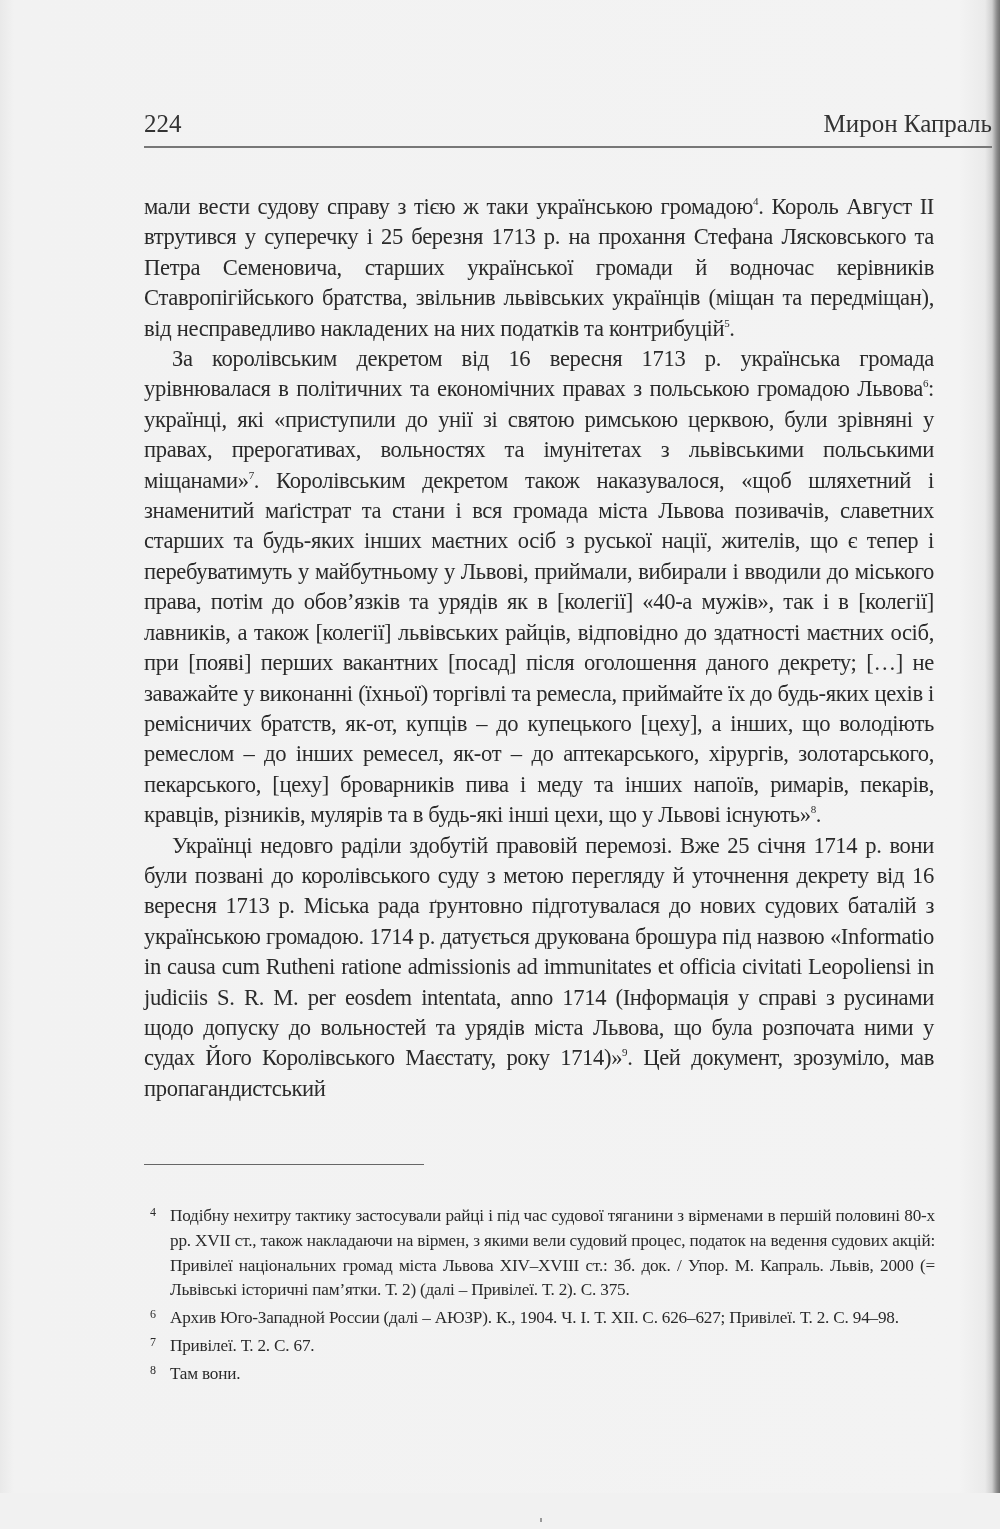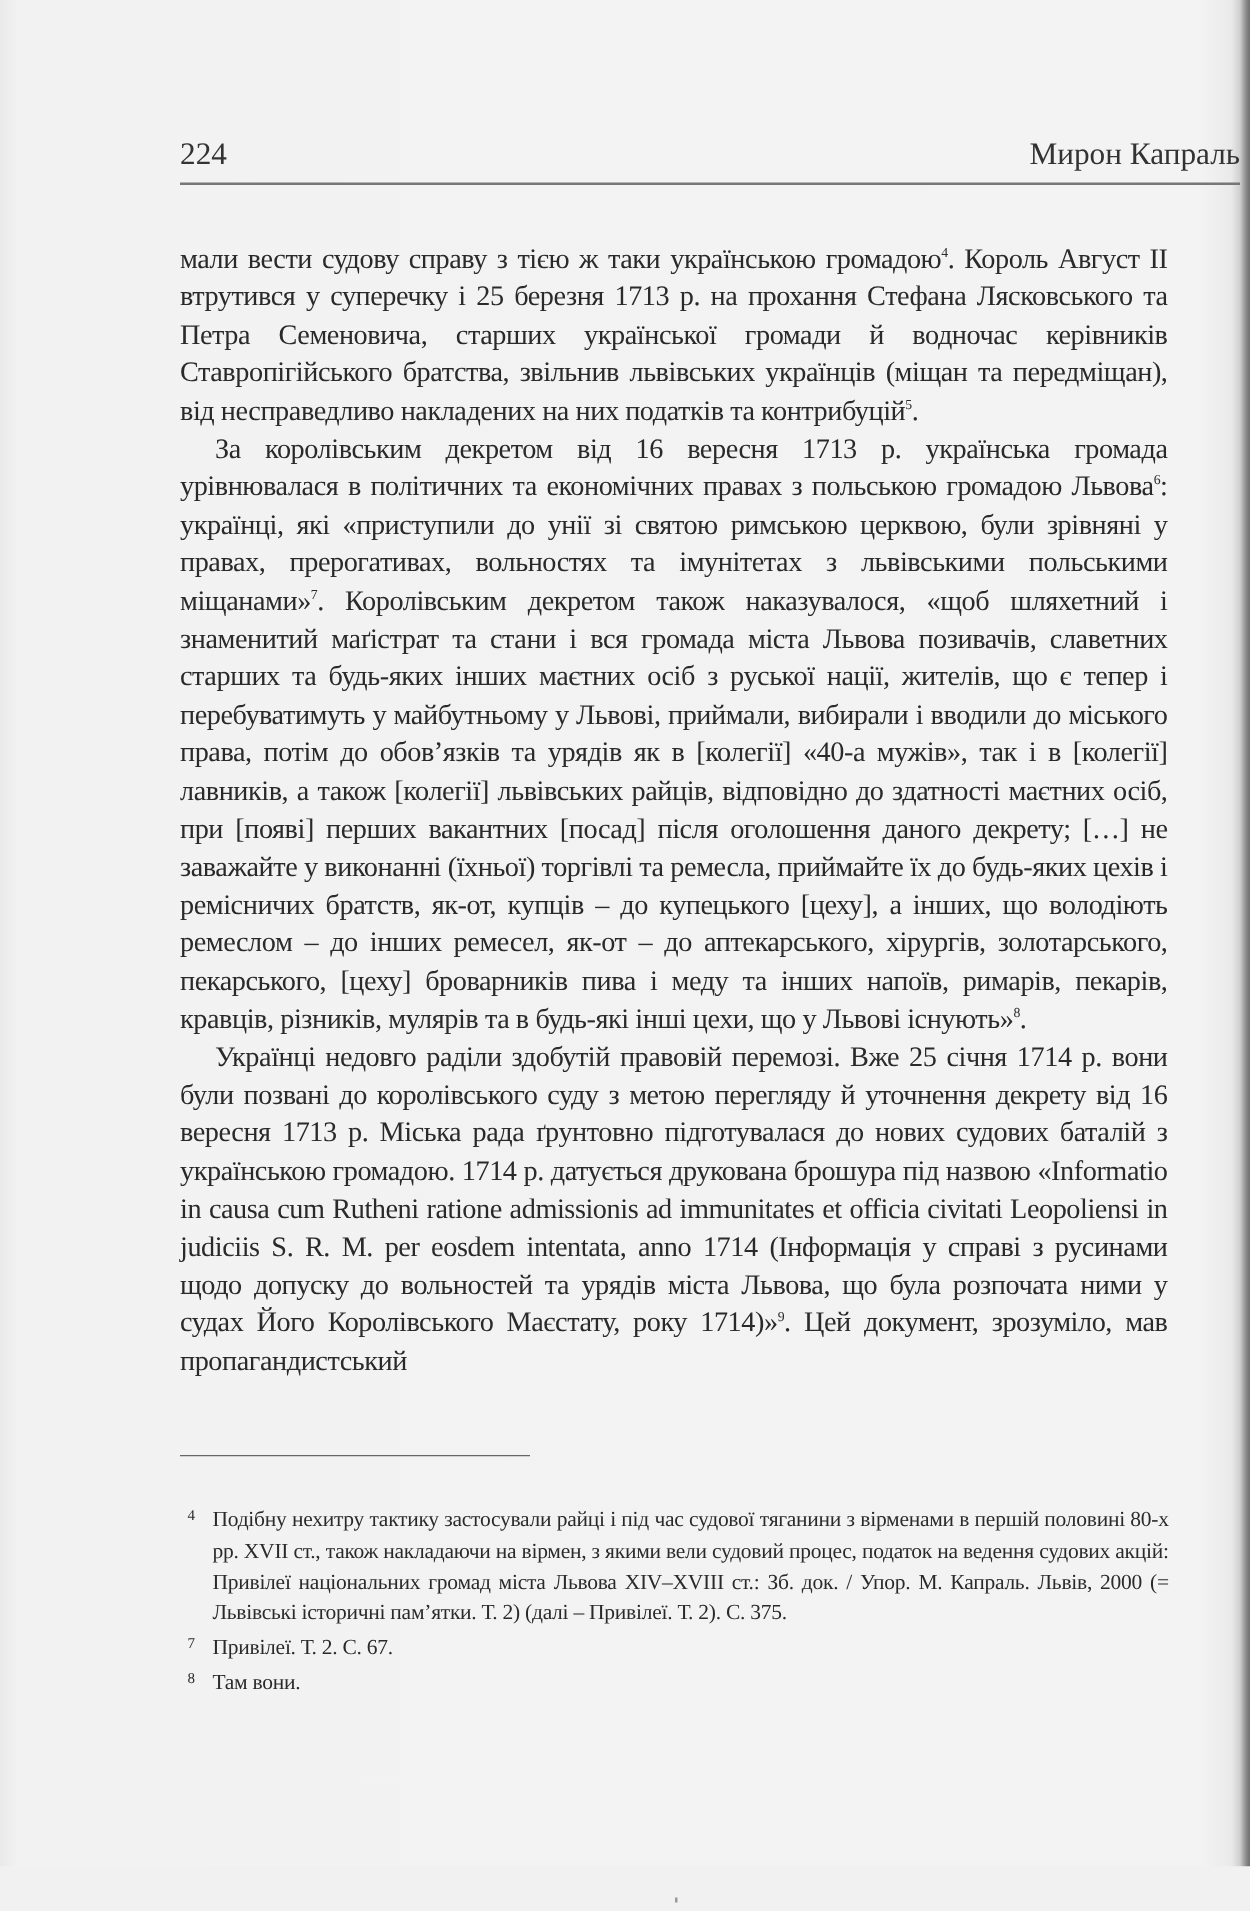--- a/index.html
+++ b/index.html
@@ -60,18 +60,19 @@
   <div class="body-text" id="body-text">
       <p><span>мали вести судову справу з тією ж таки українською громадою</span><sup>4</sup><span>. Король Август II втрутився у суперечку і 25 березня 1713 р. на прохання Стефана Лясковського та Петра Семеновича, старших української громади й водночас керівників Ставропігійського братства, звільнив львівських українців (міщан та передміщан), від несправедливо накладених на них податків та контрибуцій</span><sup>5</sup><span>.</span></p>
       <p class="indent"><span>За королівським декретом від 16 вересня 1713 р. українська громада урівнювалася в політичних та економічних правах з польською громадою Львова</span><sup>6</sup><span>: українці, які «приступили до унії зі святою римською церквою, були зрівняні у правах, прерогативах, вольностях та імунітетах з львівськими польськими міщанами»</span><sup>7</sup><span>. Королівським декретом також наказувалося, «щоб шляхетний і знаменитий маґістрат та стани і вся громада міста Львова позивачів, славетних старших та будь-яких інших маєтних осіб з руської нації, жителів, що є тепер і перебуватимуть у майбутньому у Львові, приймали, вибирали і вводили до міського права, потім до обов’язків та урядів як в [колегії] «40-а мужів», так і в [колегії] лавників, а також [колегії] львівських райців, відповідно до здатності маєтних осіб, при [появі] перших вакантних [посад] після оголошення даного декрету; […] не заважайте у виконанні (їхньої) торгівлі та ремесла, приймайте їх до будь-яких цехів і ремісничих братств, як-от, купців – до купецького [цеху], а інших, що володіють ремеслом – до інших ремесел, як-от – до аптекарського, хірургів, золотарського, пекарського, [цеху] броварників пива і меду та інших напоїв, римарів, пекарів, кравців, різників, мулярів та в будь-які інші цехи, що у Львові існують»</span><sup>8</sup><span>.</span></p>
       <p class="indent"><span>Українці недовго раділи здобутій правовій перемозі. Вже 25 січня 1714 р. вони були позвані до королівського суду з метою перегляду й уточнення декрету від 16 вересня 1713 р. Міська рада ґрунтовно підготувалася до нових судових баталій з українською громадою. 1714 р. датується друкована брошура під назвою «Informatio in causa cum Rutheni ratione admissionis ad immunitates et officia civitati Leopoliensi in judiciis S. R. M. per eosdem intentata, anno 1714 (Інформація у справі з русинами щодо допуску до вольностей та урядів міста Львова, що була розпочата ними у судах Його Королівського Маєстату, року 1714)»</span><sup>9</sup><span>. Цей документ, зрозуміло, мав пропагандистський</span></p>
     </div>
 
   <div class="fn-sep"></div>
 
   <div class="footnotes" id="footnotes">
       <div class="fn"><span class="fn-num">4</span><span>Подібну нехитру тактику застосували райці і під час судової тяганини з вірменами в першій половині 80-х рр. XVII ст., також накладаючи на вірмен, з якими вели судовий процес, податок на ведення судових акцій: Привілеї національних громад міста Львова XIV–XVIII ст.: Зб. док. / Упор. М. Капраль. Львів, 2000 (= Львівські історичні пам’ятки. Т. 2) (далі – Привілеї. Т. 2). С. 375.</span></div>
+      <div class="fn"><span class="fn-num">6</span><span>Архив Юго-Западной России (далі – АЮЗР). К., 1904. Ч. І. Т. XII. С. 626–627; Привілеї. Т. 2. С. 94–98.</span></div>
       <div class="fn"><span class="fn-num">7</span><span>Привілеї. Т. 2. С. 67.</span></div>
       <div class="fn"><span class="fn-num">8</span><span>Там вони.</span></div>
     </div>
 
   <div class="speck"></div>
 </div>
 
 </body></html>

